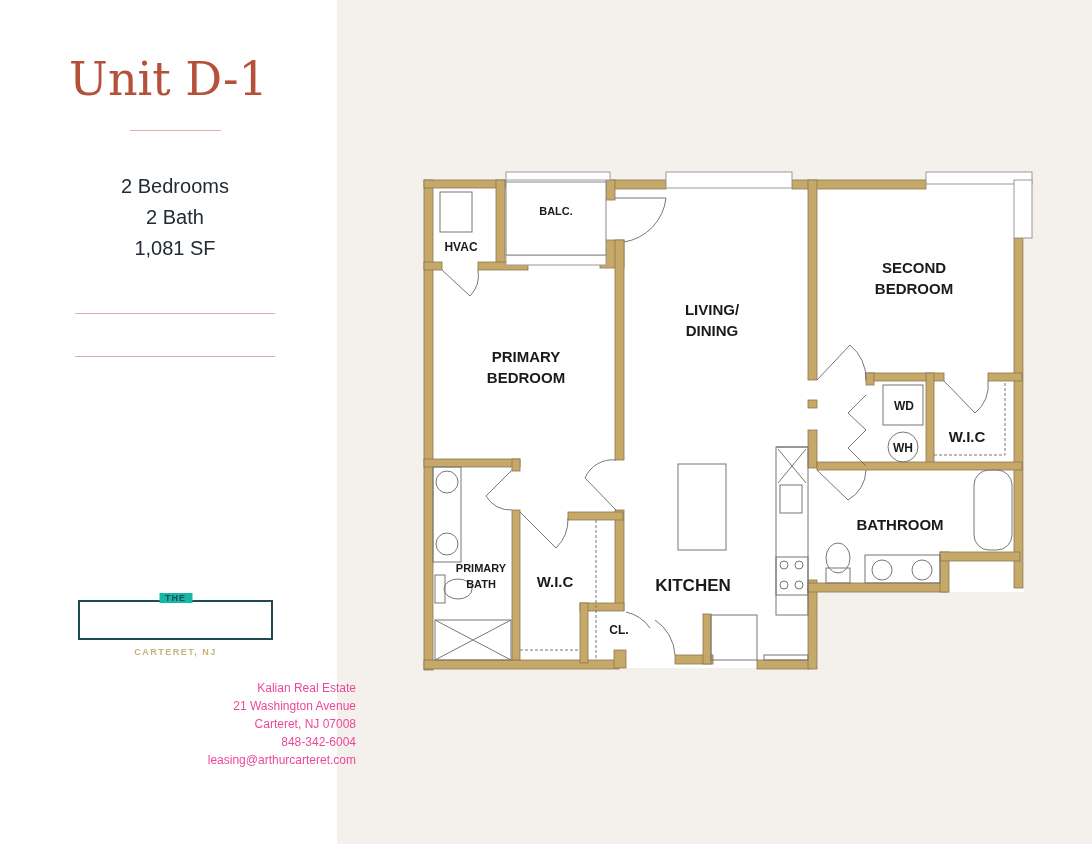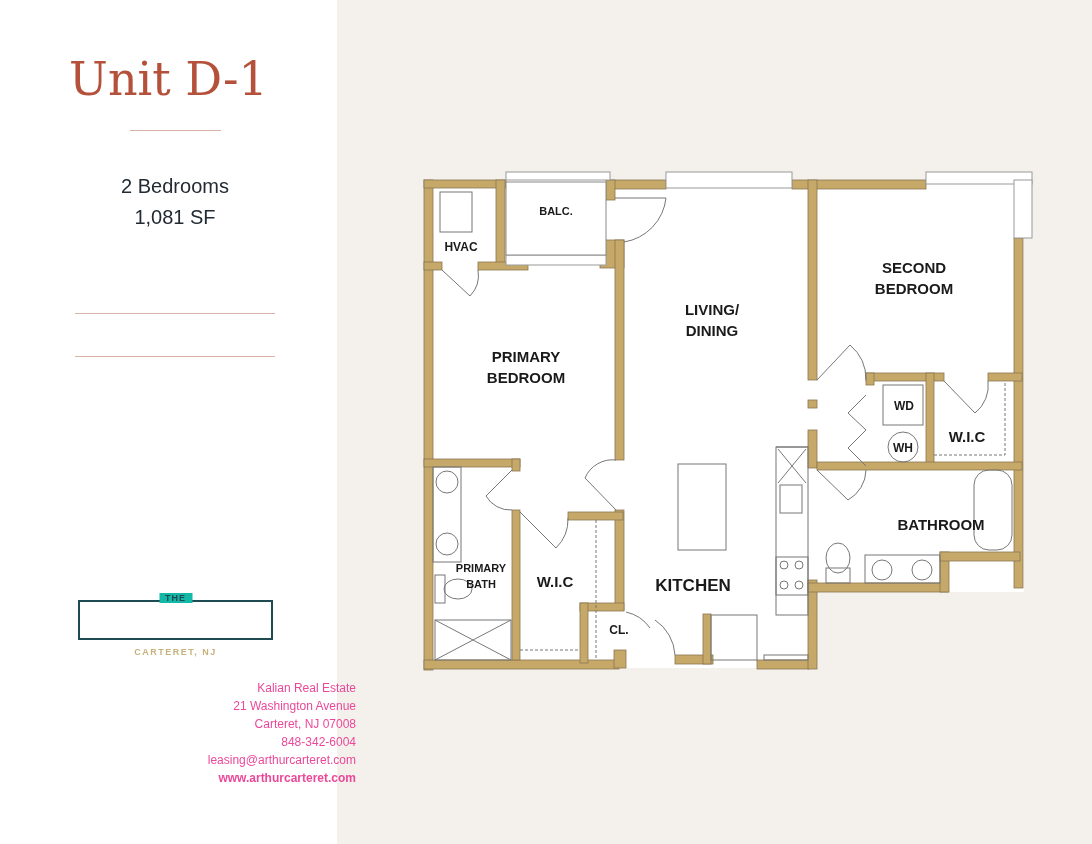--- a/index.html
+++ b/index.html
@@ -20,37 +20,37 @@
   .lbl.xs { font-size:12px; line-height:15px; }
 </style>
 </head>
 <body>
 
 <div class="left">
   <div class="title">Unit D-1</div>
   <div class="rule" style="left:130px;top:130px;width:91px;"></div>
   <div class="specs">
     <div>2 Bedrooms</div>
+    <div>2 Bath</div>
     <div>1,081 SF</div>
   </div>
   <div class="rule" style="left:75px;top:313px;width:200px;"></div>
   <div class="rule" style="left:75px;top:356px;width:200px;"></div>
 
   <div class="logo">
     <span class="logo-the">THE</span>
   </div>
   <div class="logo-sub">CARTERET, NJ</div>
 
   <div class="contact">
     <div>Kalian Real Estate</div>
     <div>21 Washington Avenue</div>
     <div>Carteret, NJ 07008</div>
     <div>848-342-6004</div>
     <div>leasing@arthurcarteret.com</div>
-    <div class="web">www.arthurcarteret.com</div>
   </div>
 </div>
 
 <svg class="plan" width="1092" height="844">
   <g fill="#ffffff" stroke="none">
     <rect x="424" y="180" width="384" height="488"></rect>
     <rect x="808" y="180" width="216" height="412"></rect>
   </g>
 
   <g fill="#c6a868" stroke="#8a7650" stroke-width="0.8">
@@ -175,21 +175,21 @@
     <div>PRIMARY</div>
     <div>BEDROOM</div>
   </div>
   <div class="lbl" style="left:914px;top:278px;">
     <div>SECOND</div>
     <div>BEDROOM</div>
   </div>
   <div class="lbl xs" style="left:904px;top:406px;">WD</div>
   <div class="lbl xs" style="left:903px;top:448px;">WH</div>
   <div class="lbl" style="left:967px;top:436px;">W.I.C</div>
-  <div class="lbl" style="left:900px;top:524px;margin-left:41px;">BATHROOM</div>
+  <div class="lbl" style="left:900px;top:524px;">BATHROOM</div>
   <div class="lbl sm" style="left:481px;top:576px;">
     <div>PRIMARY</div>
     <div>BATH</div>
   </div>
   <div class="lbl" style="left:555px;top:581px;">W.I.C</div>
   <div class="lbl" style="left:693px;top:585px;font-size:17px;">KITCHEN</div>
   <div class="lbl xs" style="left:619px;top:630px;">CL.</div>
 </div>
 
 </body></html>

